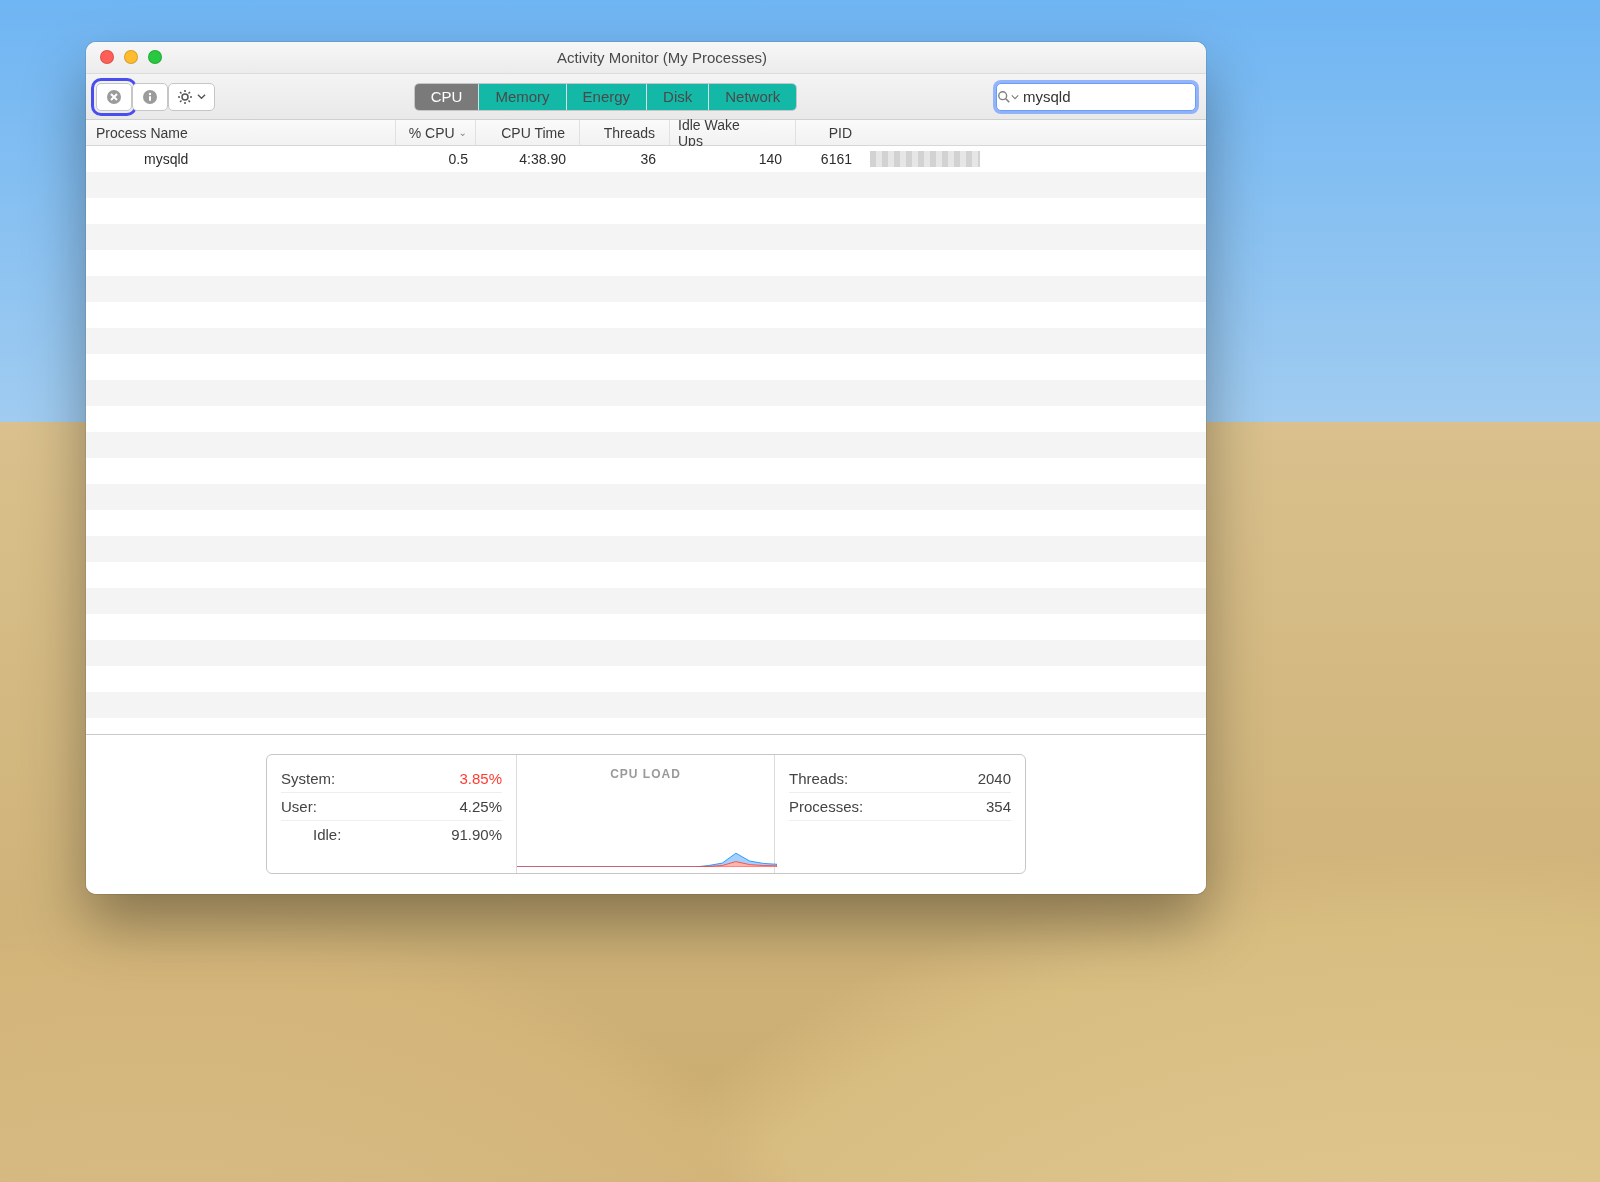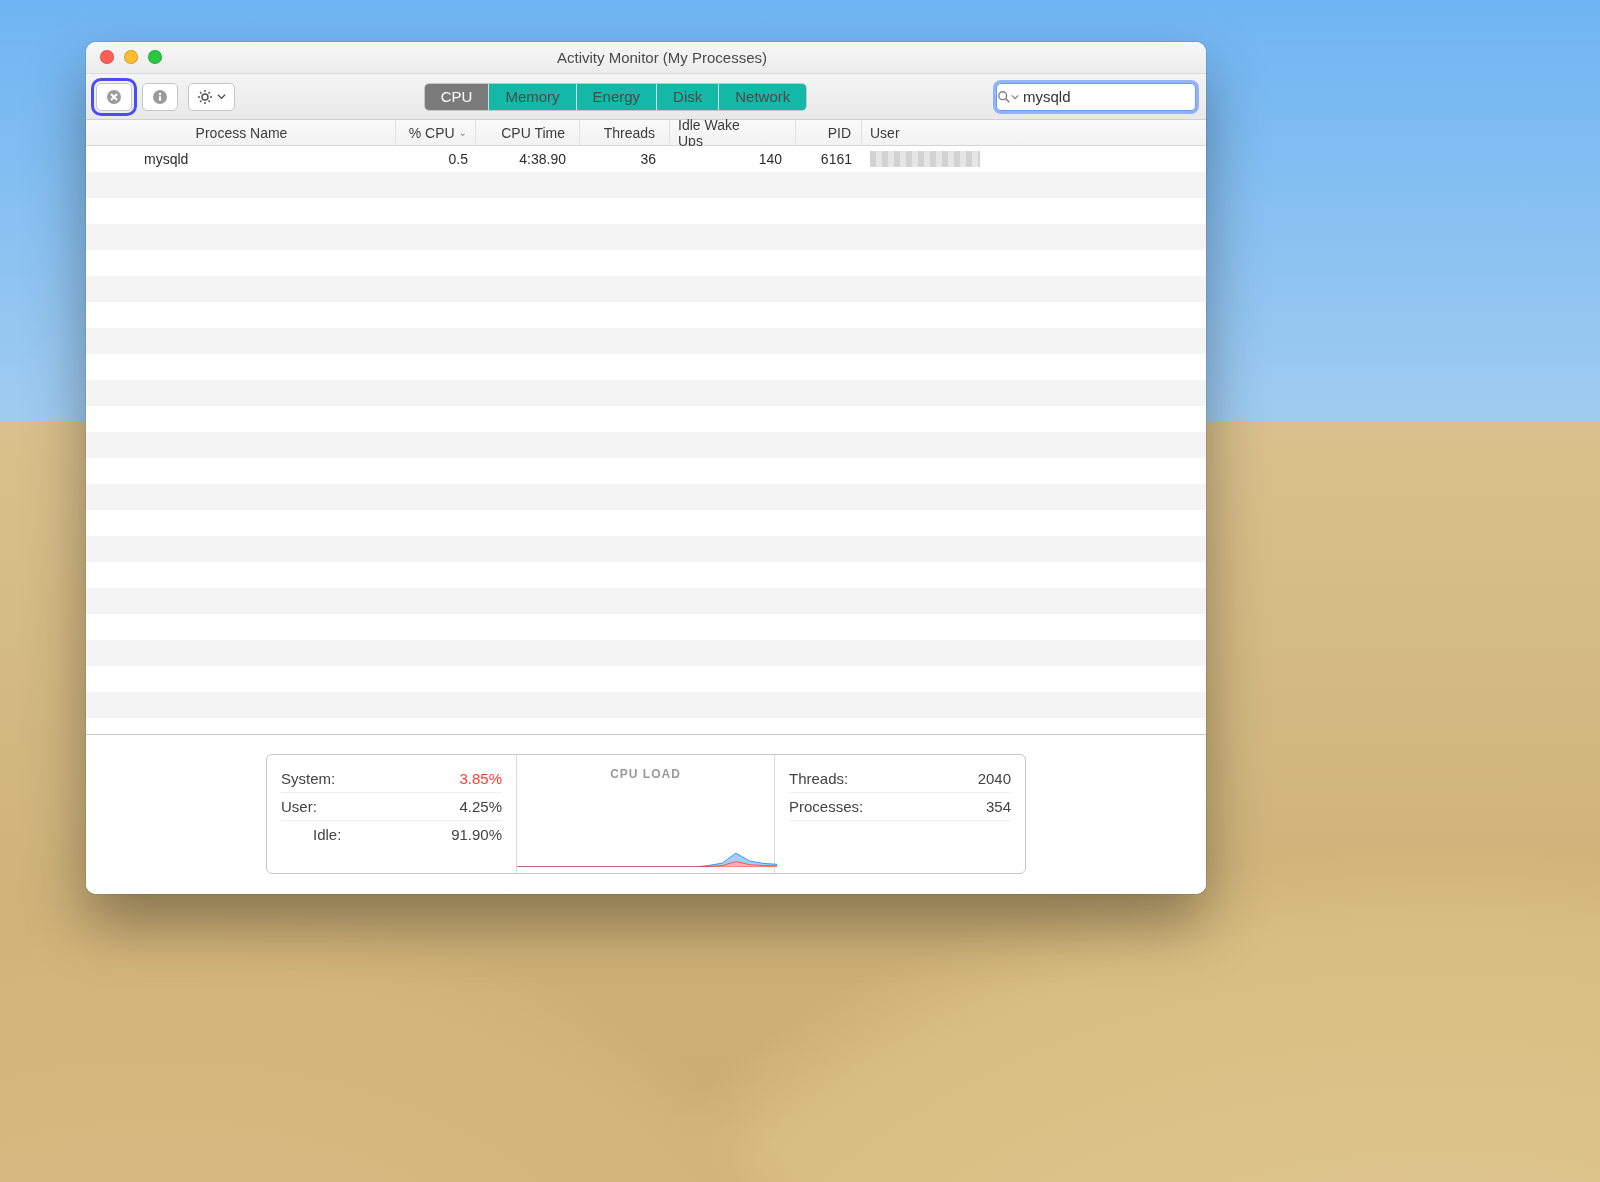--- a/index.html
+++ b/index.html
@@ -46,21 +46,21 @@
   .dot.yellow { background: #febc2e; }
   .dot.green { background: #28c840; }
 
   
   .toolbar {
     height: 46px;
     background: linear-gradient(#f4f4f4, #e9e9e9);
     border-bottom: 1px solid #cfcfcf;
     display: flex; align-items: center;
     padding: 0 10px;
-    gap: 10px;
+    gap: 0;
   }
   .tbtn {
     height: 28px; min-width: 36px;
     background: #fff;
     border: 1px solid #c6c6c6;
     border-radius: 5px;
     display: inline-flex; align-items: center; justify-content: center;
     color: #6a6a6a; font-size: 14px;
     padding: 0 8px;
   }
@@ -108,21 +108,21 @@
     background: linear-gradient(#fafafa, #f2f2f2);
     border-bottom: 1px solid #d7d7d7;
     display: flex; align-items: stretch;
     font-size: 14px; color: #3c3c3c;
   }
   .colheaders .col {
     display: flex; align-items: center; padding: 0 8px;
     border-right: 1px solid #e1e1e1;
   }
   .colheaders .col:last-child { border-right: none; }
-  .col.procname { width: 310px; padding-left: 10px; justify-content: center; }
+  .col.procname { width: 310px; padding-left: 10px; }
   .col.cpu { width: 80px; justify-content: flex-end; }
   .col.cputime { width: 104px; justify-content: flex-end; padding-right: 14px; }
   .col.threads { width: 90px; justify-content: flex-end; padding-right: 14px; }
   .col.wake { width: 126px; justify-content: flex-end; padding-right: 30px; }
   .col.pid { width: 66px; justify-content: flex-end; padding-right: 10px; }
   .col.user { flex: 1; padding-left: 8px; }
   .col .sortarrow { margin-left: 4px; font-size: 10px; color: #888; }
 
   
   .rows {
@@ -282,23 +282,20 @@
       </div>
     <div class="col threads">
         <span>Threads</span>
       </div>
     <div class="col wake">
         <span>Idle Wake Ups</span>
       </div>
     <div class="col pid">
         <span>PID</span>
       </div>
-    <div class="col user">
-        <span>User</span>
-      </div>
   </div>
 
   <div class="rows">
     <div class="row">
       <div class="cell procname">mysqld</div>
       <div class="cell cpu">0.5</div>
       <div class="cell cputime">4:38.90</div>
       <div class="cell threads">36</div>
       <div class="cell wake">140</div>
       <div class="cell pid">6161</div>

